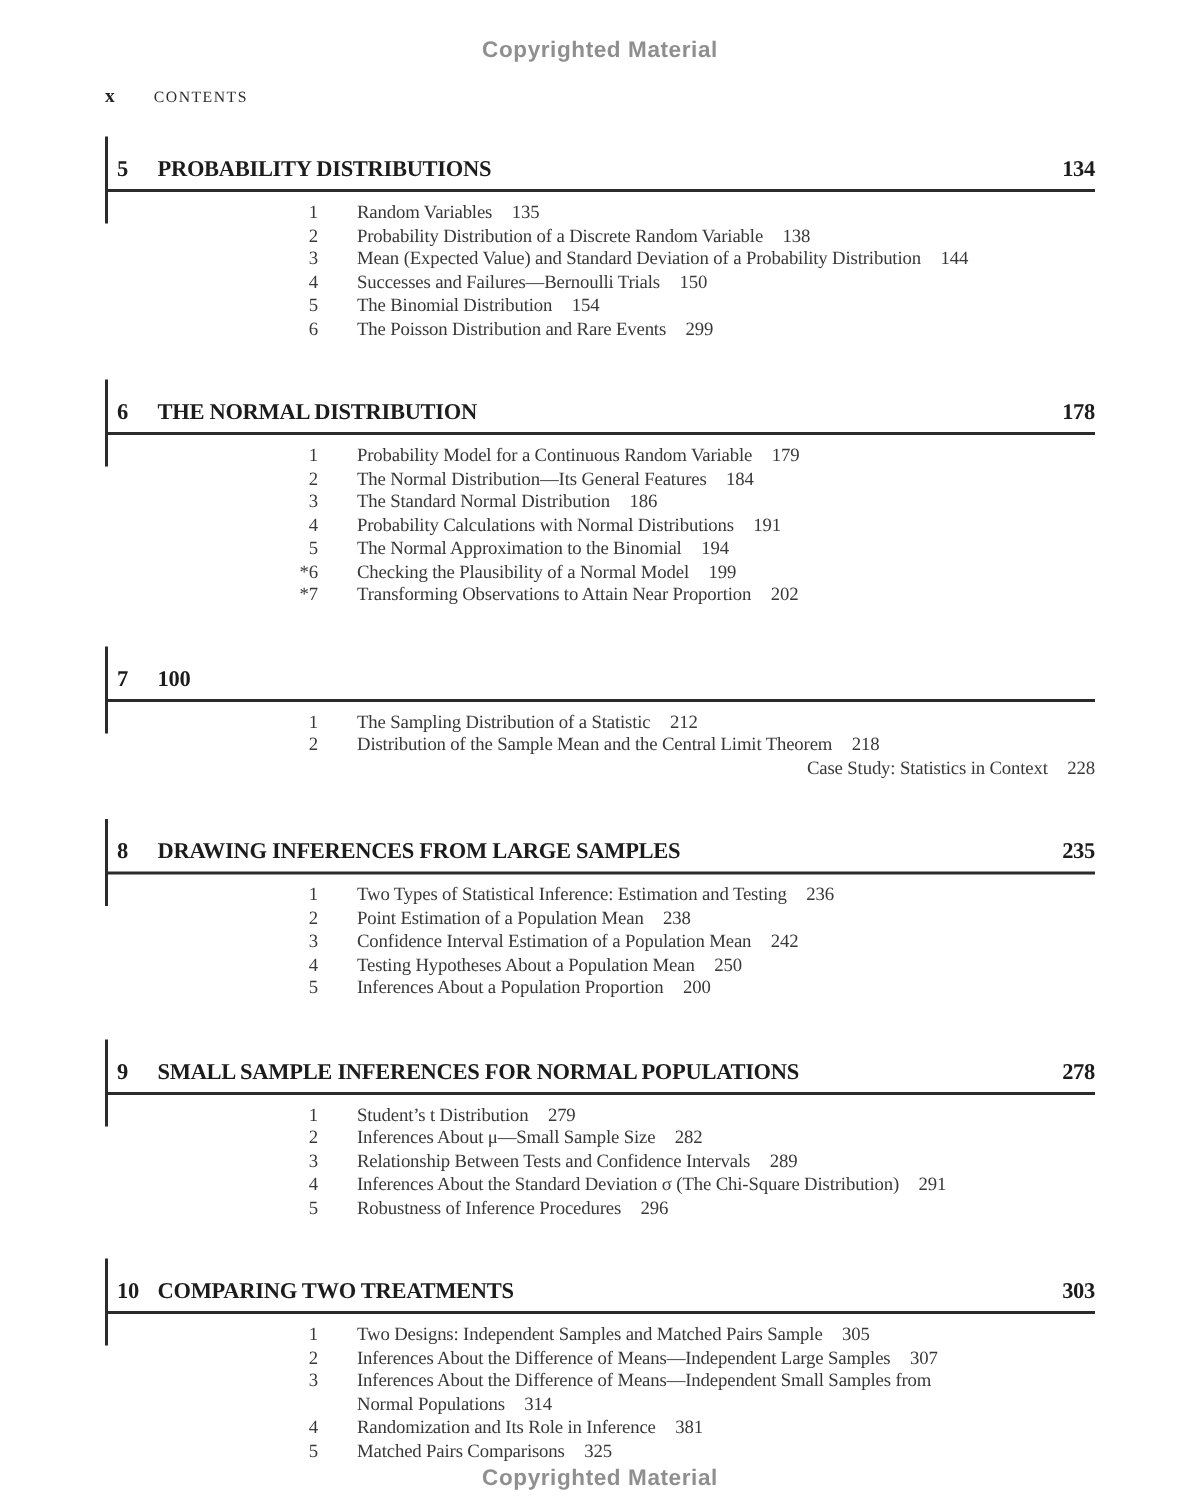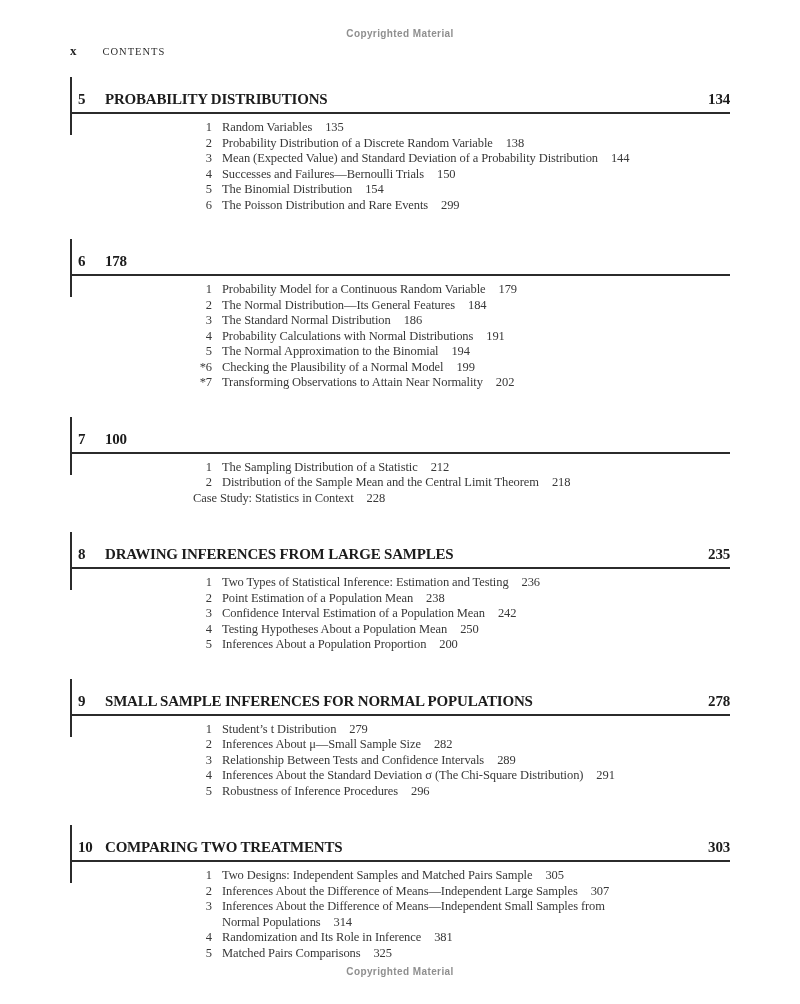--- a/index.html
+++ b/index.html
@@ -8,31 +8,32 @@
     width: 800px;
     height: 1004px;
     background: #ffffff;
     font-family: "Liberation Serif", serif;
     color: #333333;
     overflow: hidden;
   }
   .copyright {
     text-align: center;
     font-family: "Liberation Sans", sans-serif;
-    font-size: 10px;
+    font-size: 15px;
     font-weight: 700;
     color: #8f8f8f;
     letter-spacing: 0.4px;
     line-height: 16px;
   }
   .copyright.top { padding-top: 26px; }
   .copyright.bottom { margin-top: 3px; }
   .page-header {
     padding: 1px 70px 0 70px;
     line-height: 13px;
+    margin-top: 14px;
   }
   .folio {
     font-weight: bold;
     font-size: 13px;
     color: #222222;
   }
   .contents-label {
     font-size: 10.5px;
     color: #2c2c2c;
     letter-spacing: 1px;
@@ -63,22 +64,22 @@
   .chapter-page { flex: none; }
   .sections {
     margin-top: 6px;
     font-size: 12.5px;
     line-height: 15.5px;
     color: #383838;
     letter-spacing: -0.1px;
   }
   .section-row { display: flex; padding-left: 126px; }
   .sec-num { width: 16px; flex: none; text-align: right; }
-  .sec-body { margin-left: 10px; max-width: 520px; }
-  .section-row.case-study { padding-left: 123px; }
+  .sec-body { margin-left: 26px; max-width: 520px; }
+  .section-row.case-study { padding-left: 123px; justify-content: flex-end; }
   .section-row.case-study .sec-body { margin-left: 0; }
   .sec-title { white-space: pre-wrap; }
   .sec-page { margin-left: 13px; white-space: nowrap; }
 </style>
 </head>
 <body>
 
 <div class="copyright top">Copyrighted Material</div>
 
 <div class="page-header">
@@ -118,20 +119,21 @@
           <span class="sec-num">6</span>
           <span class="sec-body"><span class="sec-title">The Poisson Distribution and Rare Events</span><span class="sec-page">299</span></span>
         </div>
       </div>
   </div>
 
   <div class="chapter">
     <div class="chapter-bar"></div>
     <div class="chapter-heading">
       <span class="chapter-number">6</span>
+      <span class="chapter-title">THE NORMAL DISTRIBUTION</span>
       <span class="chapter-page">178</span>
     </div>
     <div class="sections">
         <div class="section-row">
           <span class="sec-num">1</span>
           <span class="sec-body"><span class="sec-title">Probability Model for a Continuous Random Variable</span><span class="sec-page">179</span></span>
         </div>
         <div class="section-row">
           <span class="sec-num">2</span>
           <span class="sec-body"><span class="sec-title">The Normal Distribution—Its General Features</span><span class="sec-page">184</span></span>
@@ -147,21 +149,21 @@
         <div class="section-row">
           <span class="sec-num">5</span>
           <span class="sec-body"><span class="sec-title">The Normal Approximation to the Binomial</span><span class="sec-page">194</span></span>
         </div>
         <div class="section-row">
           <span class="sec-num">*6</span>
           <span class="sec-body"><span class="sec-title">Checking the Plausibility of a Normal Model</span><span class="sec-page">199</span></span>
         </div>
         <div class="section-row">
           <span class="sec-num">*7</span>
-          <span class="sec-body"><span class="sec-title">Transforming Observations to Attain Near Normality</span><span class="sec-page">202</span></span>
+          <span class="sec-body"><span class="sec-title">Transforming Observations to Attain Near Proportion</span><span class="sec-page">202</span></span>
         </div>
       </div>
   </div>
 
   <div class="chapter">
     <div class="chapter-bar"></div>
     <div class="chapter-heading">
       <span class="chapter-number">7</span>
       <span class="chapter-page">100</span>
     </div>

